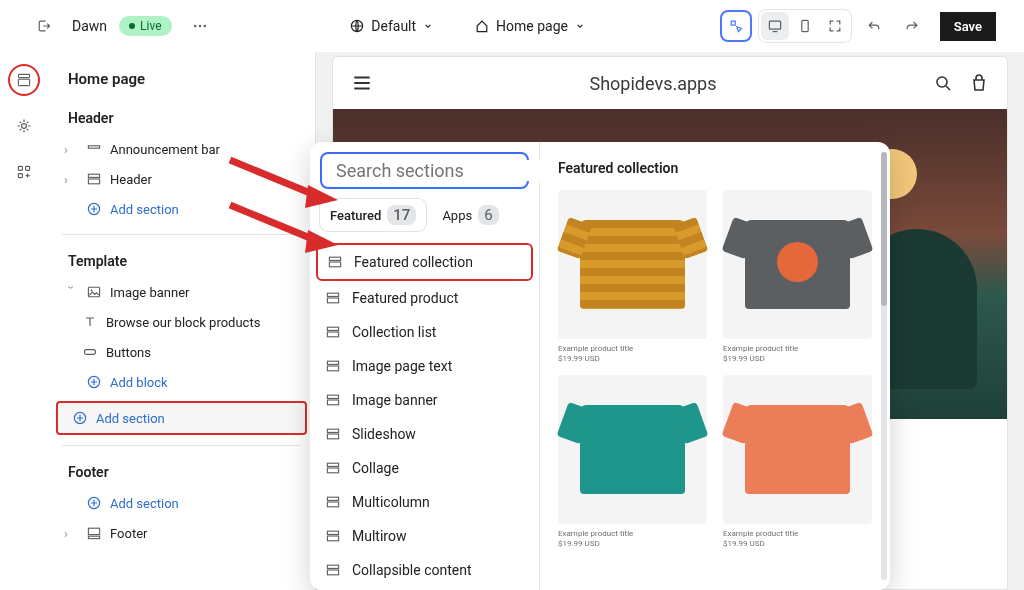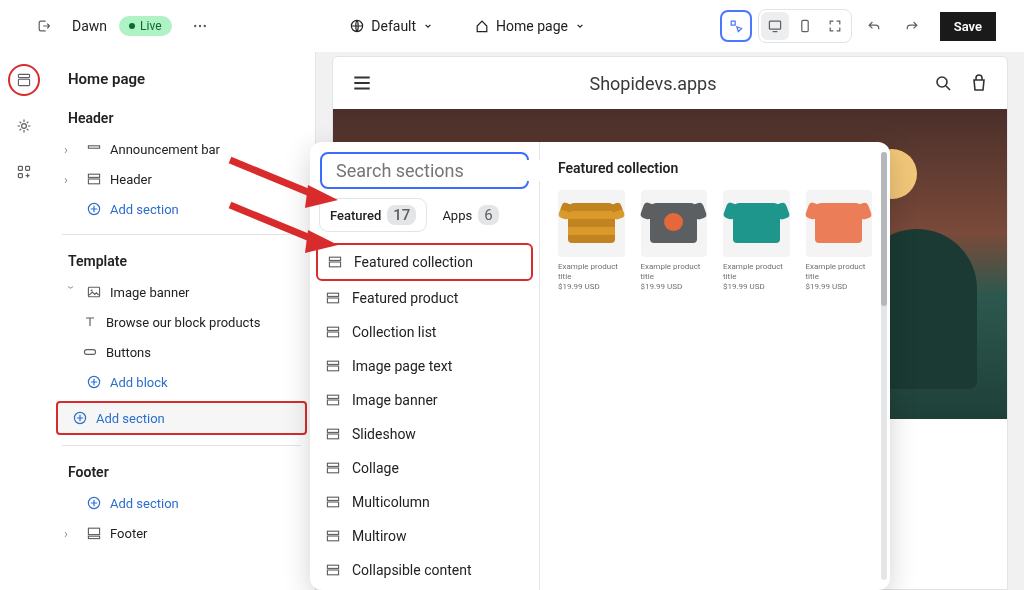--- a/index.html
+++ b/index.html
@@ -60,21 +60,21 @@
 .tab-pill { display:flex; align-items:center; gap:6px; padding:6px 10px; border-radius:8px; font-size:13px; cursor:pointer; }
 .tab-pill.active { background:#fff; box-shadow:0 0 0 1px #e1e3e5; font-weight:500; }
 .tab-count { background:#e4e5e7; color:#5c5f62; font-size:15px; padding:1px 6px; border-radius:8px; }
 .section-list { flex:1; overflow-y:auto; padding:2px 6px; }
 .sec-item { display:flex; align-items:center; gap:10px; padding:8px 8px; font-size:14px; border-radius:6px; cursor:pointer; color:#202223; }
 .sec-item.hl { border:2px solid #d82c2c; }
 .sec-ico { width:18px; height:18px; color:#5c5f62; display:flex; align-items:center; justify-content:center; }
 
 .pop-right { flex:1; padding:18px; overflow-y:auto; position:relative; }
 .preview-title { font-size:14px; font-weight:600; margin-bottom:14px; }
-.prod-grid { display:grid; grid-template-columns:1fr 1fr 1fr 1fr; gap:10px 16px; }
+.prod-grid { display:grid; grid-template-columns:1fr 1fr; gap:10px 16px; }
 .prod-card { }
 .prod-img { width:100%; aspect-ratio:1; background:#f4f4f4; border-radius:4px; display:flex; align-items:center; justify-content:center; }
 .tshirt { width:70%; height:60%; border-radius:6px 6px 4px 4px; position:relative; }
 .tshirt::before,.tshirt::after { content:""; position:absolute; top:0; width:24%; height:40%; background:inherit; border-radius:4px; }
 .tshirt::before { left:-18%; transform:rotate(20deg); }
 .tshirt::after { right:-18%; transform:rotate(-20deg); }
 .prod-meta { font-size:8px; color:#6d7175; margin-top:5px; line-height:1.3; }
 .pop-scroll { position:absolute; right:3px; top:10px; bottom:10px; width:6px; background:#e4e5e7; border-radius:3px; }
 .pop-thumb { position:absolute; top:0; width:100%; height:36%; background:#b5b7bb; border-radius:3px; }
 

